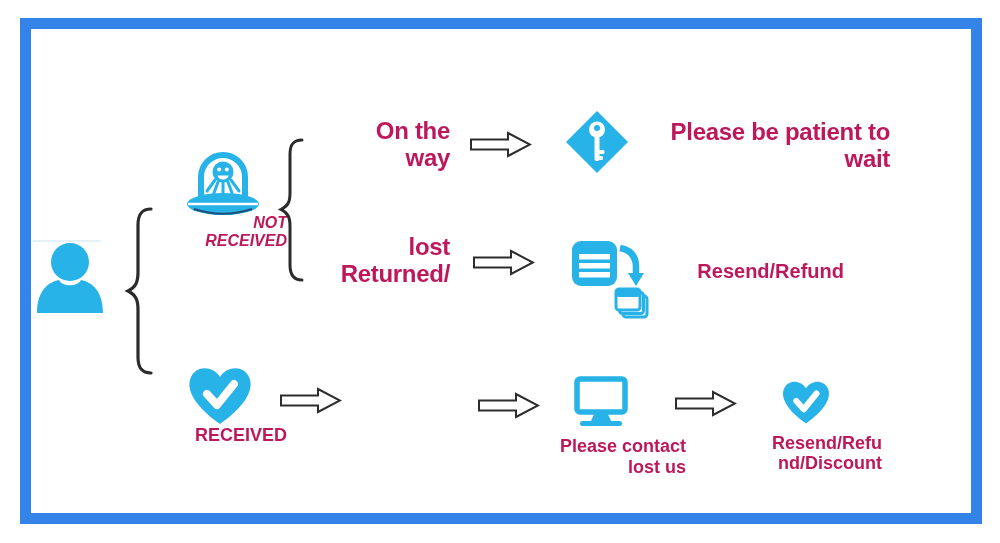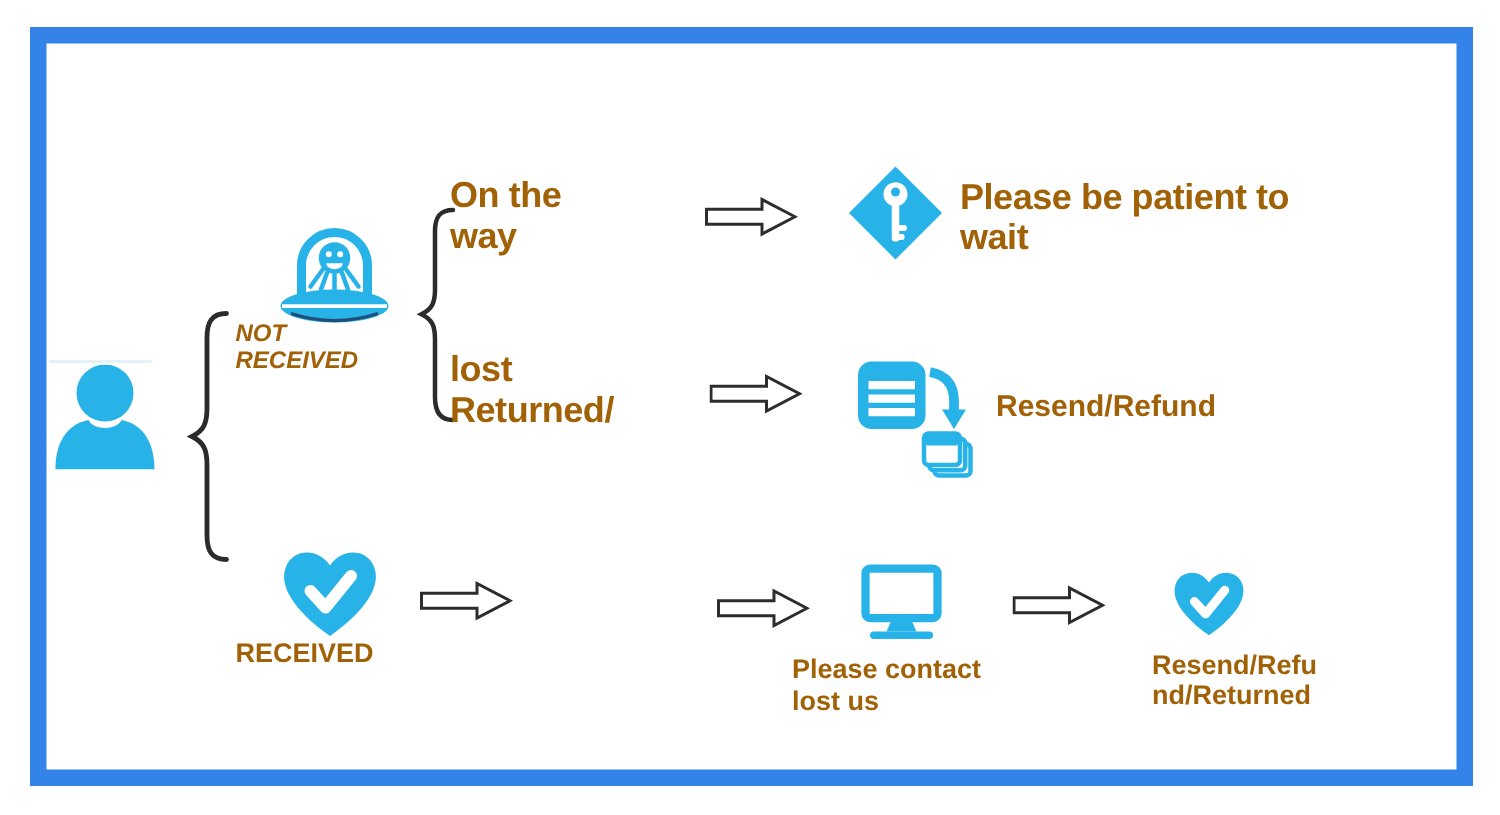--- a/index.html
+++ b/index.html
@@ -6,21 +6,21 @@
   .canvas {
     position: relative; width: 1000px; height: 543px;
     background: #ffffff; overflow: hidden;
     font-family: "Liberation Sans", sans-serif;
   }
   .frame {
     position: absolute; left: 20px; top: 18px; right: 18px; bottom: 19px;
     border: 11px solid #3383E9;
   }
   svg { position: absolute; display: block; }
-  .txt { position: absolute; color: #a16207; font-weight: 700; text-align: left; }
+  .txt { position: absolute; color: #be185d; font-weight: 700; text-align: right; }
   .big  { font-size: 24px; line-height: 27px; letter-spacing: -0.3px; }
   .mid  { font-size: 20px; line-height: 24px; }
   .small{ font-size: 18px; line-height: 21px; }
   .tiny { font-size: 16px; line-height: 18px; font-style: italic; }
   .sheen { position: absolute; background: #E4F1F9; }
 </style>
 </head>
 <body>
 
 <div class="canvas">
@@ -133,17 +133,17 @@
 
   <svg style="left:675px;top:390px" width="62" height="27" viewBox="0 0 62 27">
     <polygon points="1,8.5 38,8.5 38,2 60,13.5 38,25 38,18.5 1,18.5" fill="#ffffff" stroke="#2D2D2D" stroke-width="2"></polygon>
   </svg>
 
   <svg style="left:778px;top:377px" width="56" height="48" viewBox="0 0 72 64">
     <path d="M36 62 C12 45 1 28 7 15 C12 4 28 3 36 15 C44 3 60 4 65 15 C71 28 60 45 36 62 Z" fill="#27B2E8"></path>
     <path d="M23 32 L33 43 L50 22" fill="none" stroke="#ffffff" stroke-width="8" stroke-linecap="round" stroke-linejoin="round"></path>
   </svg>
 
-  <div class="txt small" style="left:768px;top:433px;width:140px;line-height:20px">
+  <div class="txt small" style="left:742px;top:433px;width:140px;line-height:20px">
     <div>Resend/Refu</div>
-    <div>nd/Returned</div>
+    <div>nd/Discount</div>
   </div>
 </div>
 
 </body></html>

